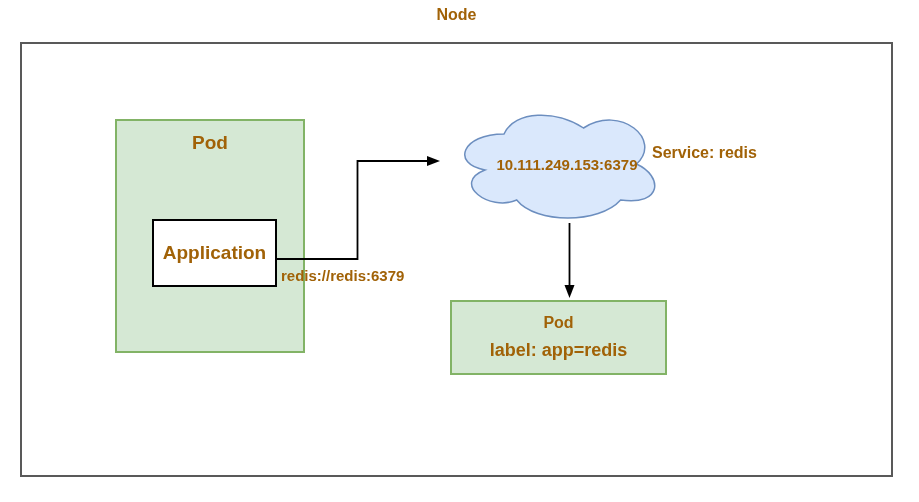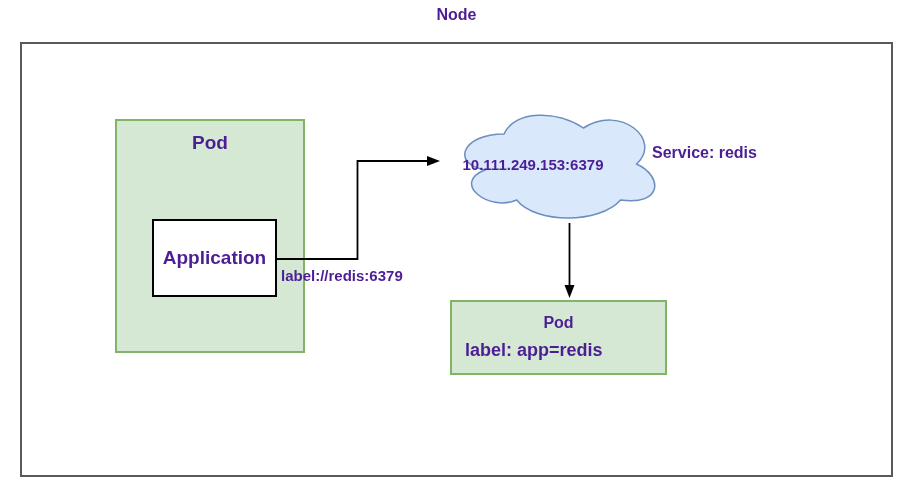--- a/index.html
+++ b/index.html
@@ -6,21 +6,21 @@
     margin: 0;
     padding: 0;
     background: #ffffff;
   }
   .canvas {
     position: relative;
     width: 919px;
     height: 502px;
     background: #ffffff;
     font-family: "Liberation Sans", sans-serif;
-    color: #4c1d95;
+    color: #a16207;
     overflow: hidden;
   }
   .node-title {
     position: absolute;
     left: 20px;
     top: 5px;
     width: 873px;
     text-align: center;
     font-size: 16px;
     font-weight: bold;
@@ -55,21 +55,21 @@
     text-align: center;
     font-size: 19px;
     font-weight: bold;
     line-height: 22px;
   }
   .app-box {
     position: absolute;
     left: 152px;
     top: 219px;
     width: 125px;
-    height: 78px;
+    height: 68px;
     background: #ffffff;
     border: 2px solid #000000;
     box-sizing: border-box;
     display: flex;
     align-items: center;
     justify-content: center;
     font-size: 19px;
     font-weight: bold;
   }
   .connector-layer {
@@ -91,21 +91,21 @@
   }
   .cloud-shape {
     position: absolute;
     left: 449px;
     top: 102px;
     width: 216px;
     height: 124px;
   }
   .cloud-text {
     position: absolute;
-    left: 426px;
+    left: 460px;
     top: 156px;
     width: 214px;
     text-align: center;
     font-size: 15px;
     font-weight: bold;
     line-height: 18px;
   }
   .service-annotation {
     position: absolute;
     left: 652px;
@@ -126,24 +126,24 @@
     left: 0;
     top: 11px;
     width: 100%;
     text-align: center;
     font-size: 16px;
     font-weight: bold;
     line-height: 19px;
   }
   .bottom-pod-sublabel {
     position: absolute;
-    left: 13px;
+    left: 0;
     top: 37px;
     width: 100%;
-    text-align: left;
+    text-align: center;
     font-size: 18px;
     font-weight: bold;
     line-height: 22px;
   }
 </style>
 </head>
 <body>
 
 <div class="canvas">
 
@@ -183,15 +183,15 @@
 
   <svg class="connector-layer">
 
     <path d="M 276 259 L 357.5 259 L 357.5 161 L 428 161" fill="none" stroke="#000000" stroke-width="1.8"></path>
     <polygon points="440,161 427,156 427,166" fill="#000000"></polygon>
 
     <path d="M 569.5 223 L 569.5 286" fill="none" stroke="#000000" stroke-width="1.8"></path>
     <polygon points="569.5,298 564.5,285 574.5,285" fill="#000000"></polygon>
   </svg>
 
-  <div class="conn-label">label://redis:6379</div>
+  <div class="conn-label">redis://redis:6379</div>
 
 </div>
 
 </body></html>

